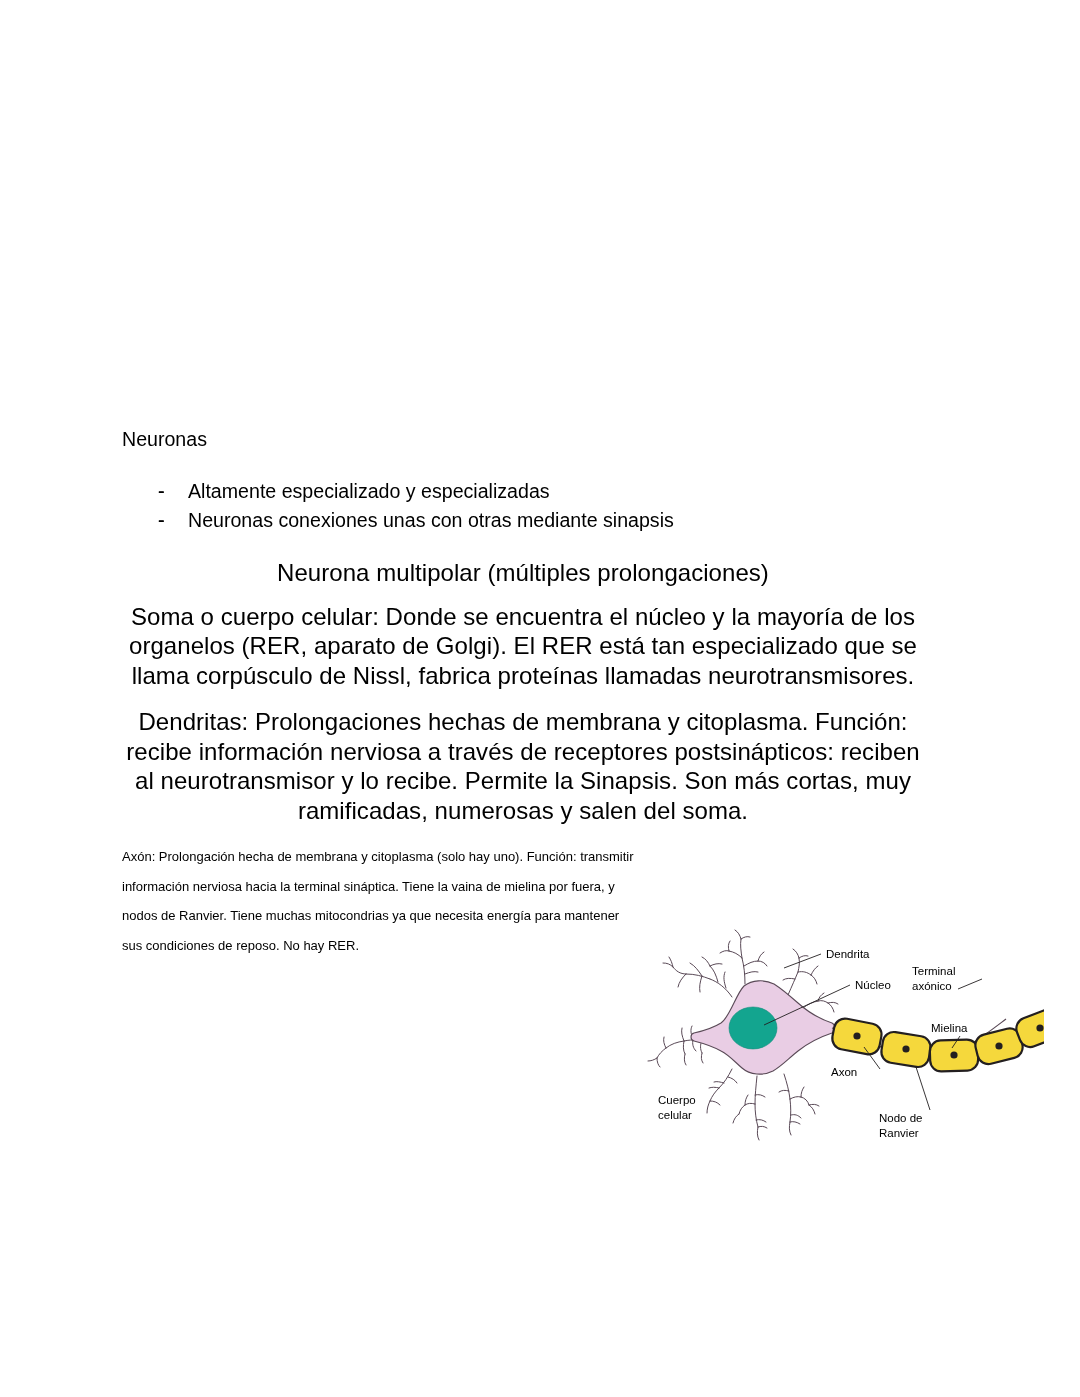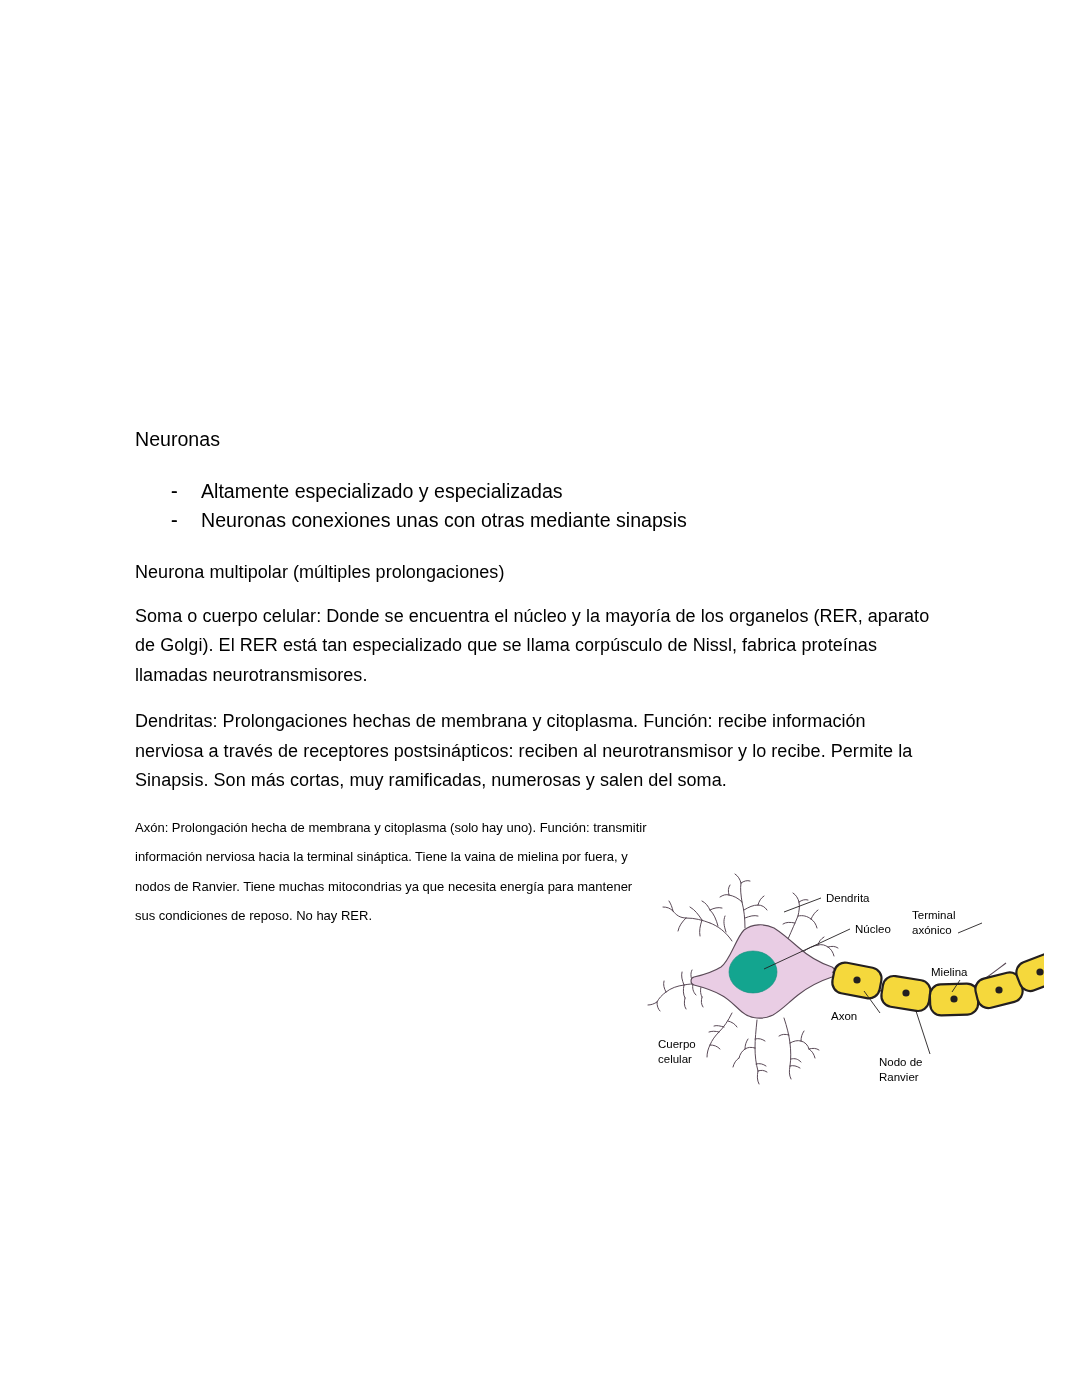--- a/index.html
+++ b/index.html
@@ -15,30 +15,30 @@
   .page {
     position: relative;
     width: 1080px;
     height: 1397px;
     background: #ffffff;
     overflow: hidden;
     box-sizing: border-box;
   }
   .doc-body {
     position: absolute;
-    left: 135px;
+    left: 122px;
     top: 425px;
     width: 802px;
   }
 
   .para {
-    font-size: 18px;
+    font-size: 24px;
     line-height: 29.5px;
     margin: 0 0 17px 0;
-    text-align: left;
+    text-align: center;
     letter-spacing: 0.05px;
     color: #000;
   }
   .para.tight { margin-bottom: 14px; }
 
   .heading-line {
     font-size: 19.6px;
     line-height: 29.5px;
     margin: 0 0 22px 0;
     color: #000;
@@ -77,21 +77,21 @@
     margin: 0;
     color: #000;
   }
 
   .clearfix::after { content: ""; display: block; clear: both; }
 
   
   .neuron-figure {
     position: absolute;
     left: 640px;
-    top: 868px;
+    top: 924px;
     width: 404px;
     height: 236px;
   }
   .neuron-figure svg { display: block; }
 </style>
 </head>
 <body>
 
 <div class="page">
 

